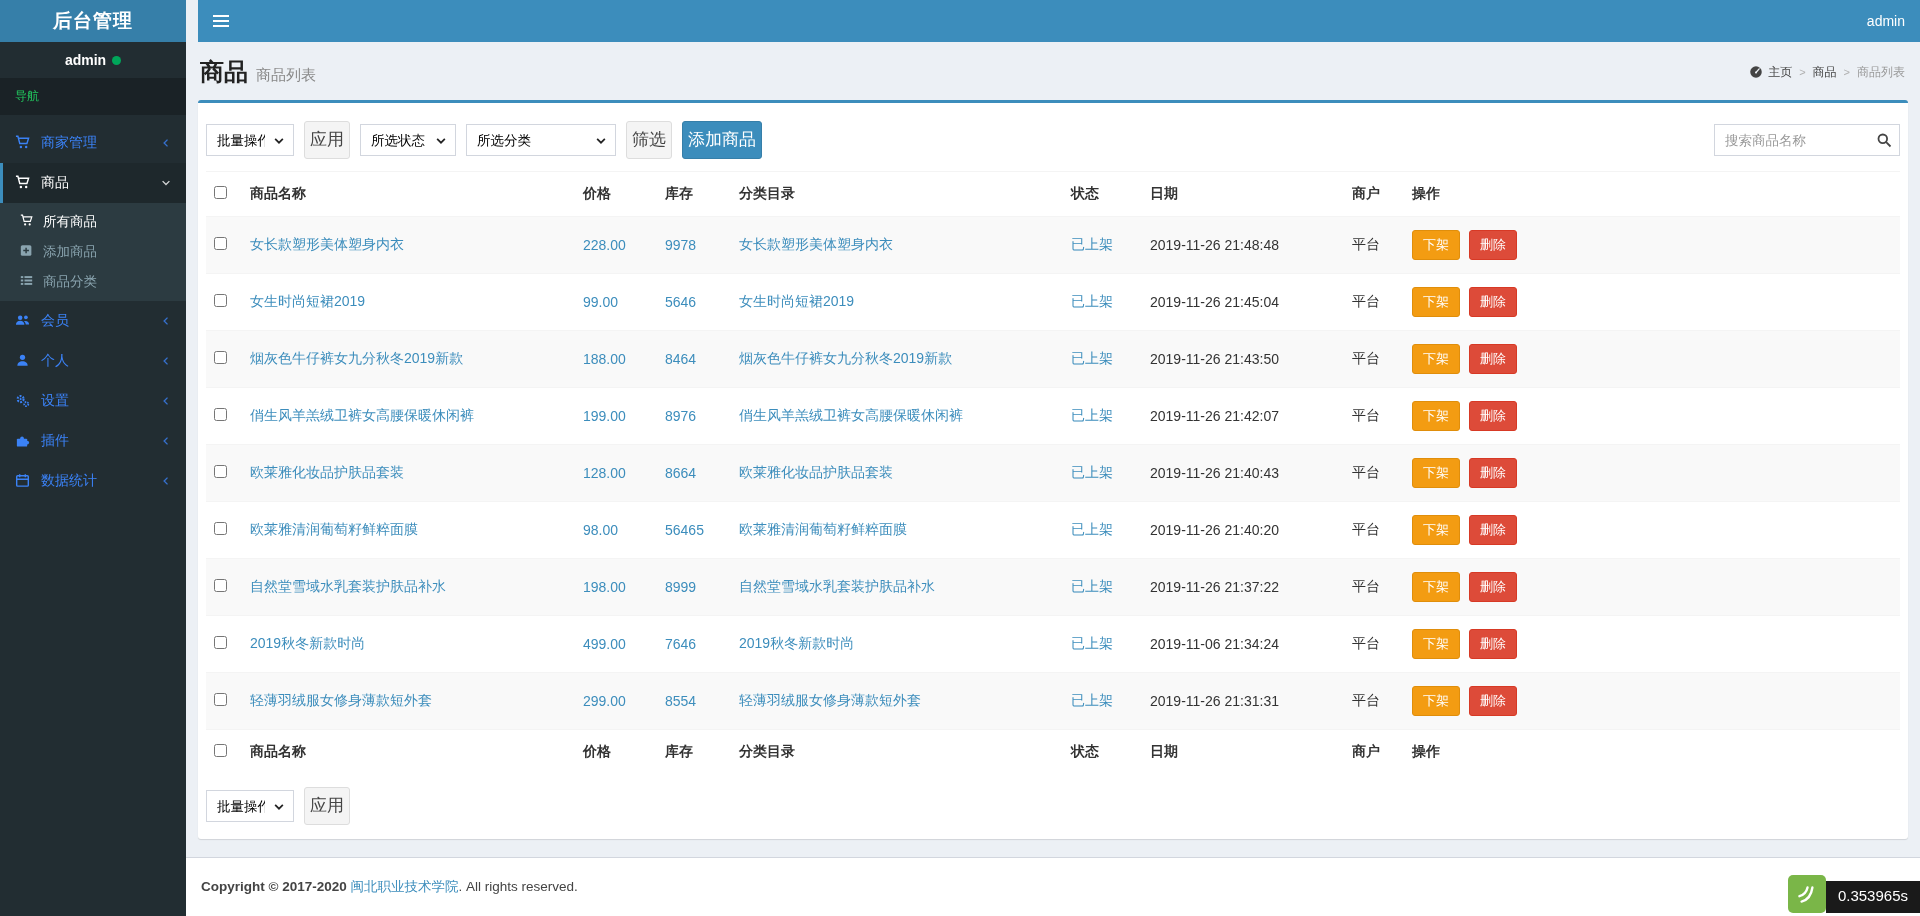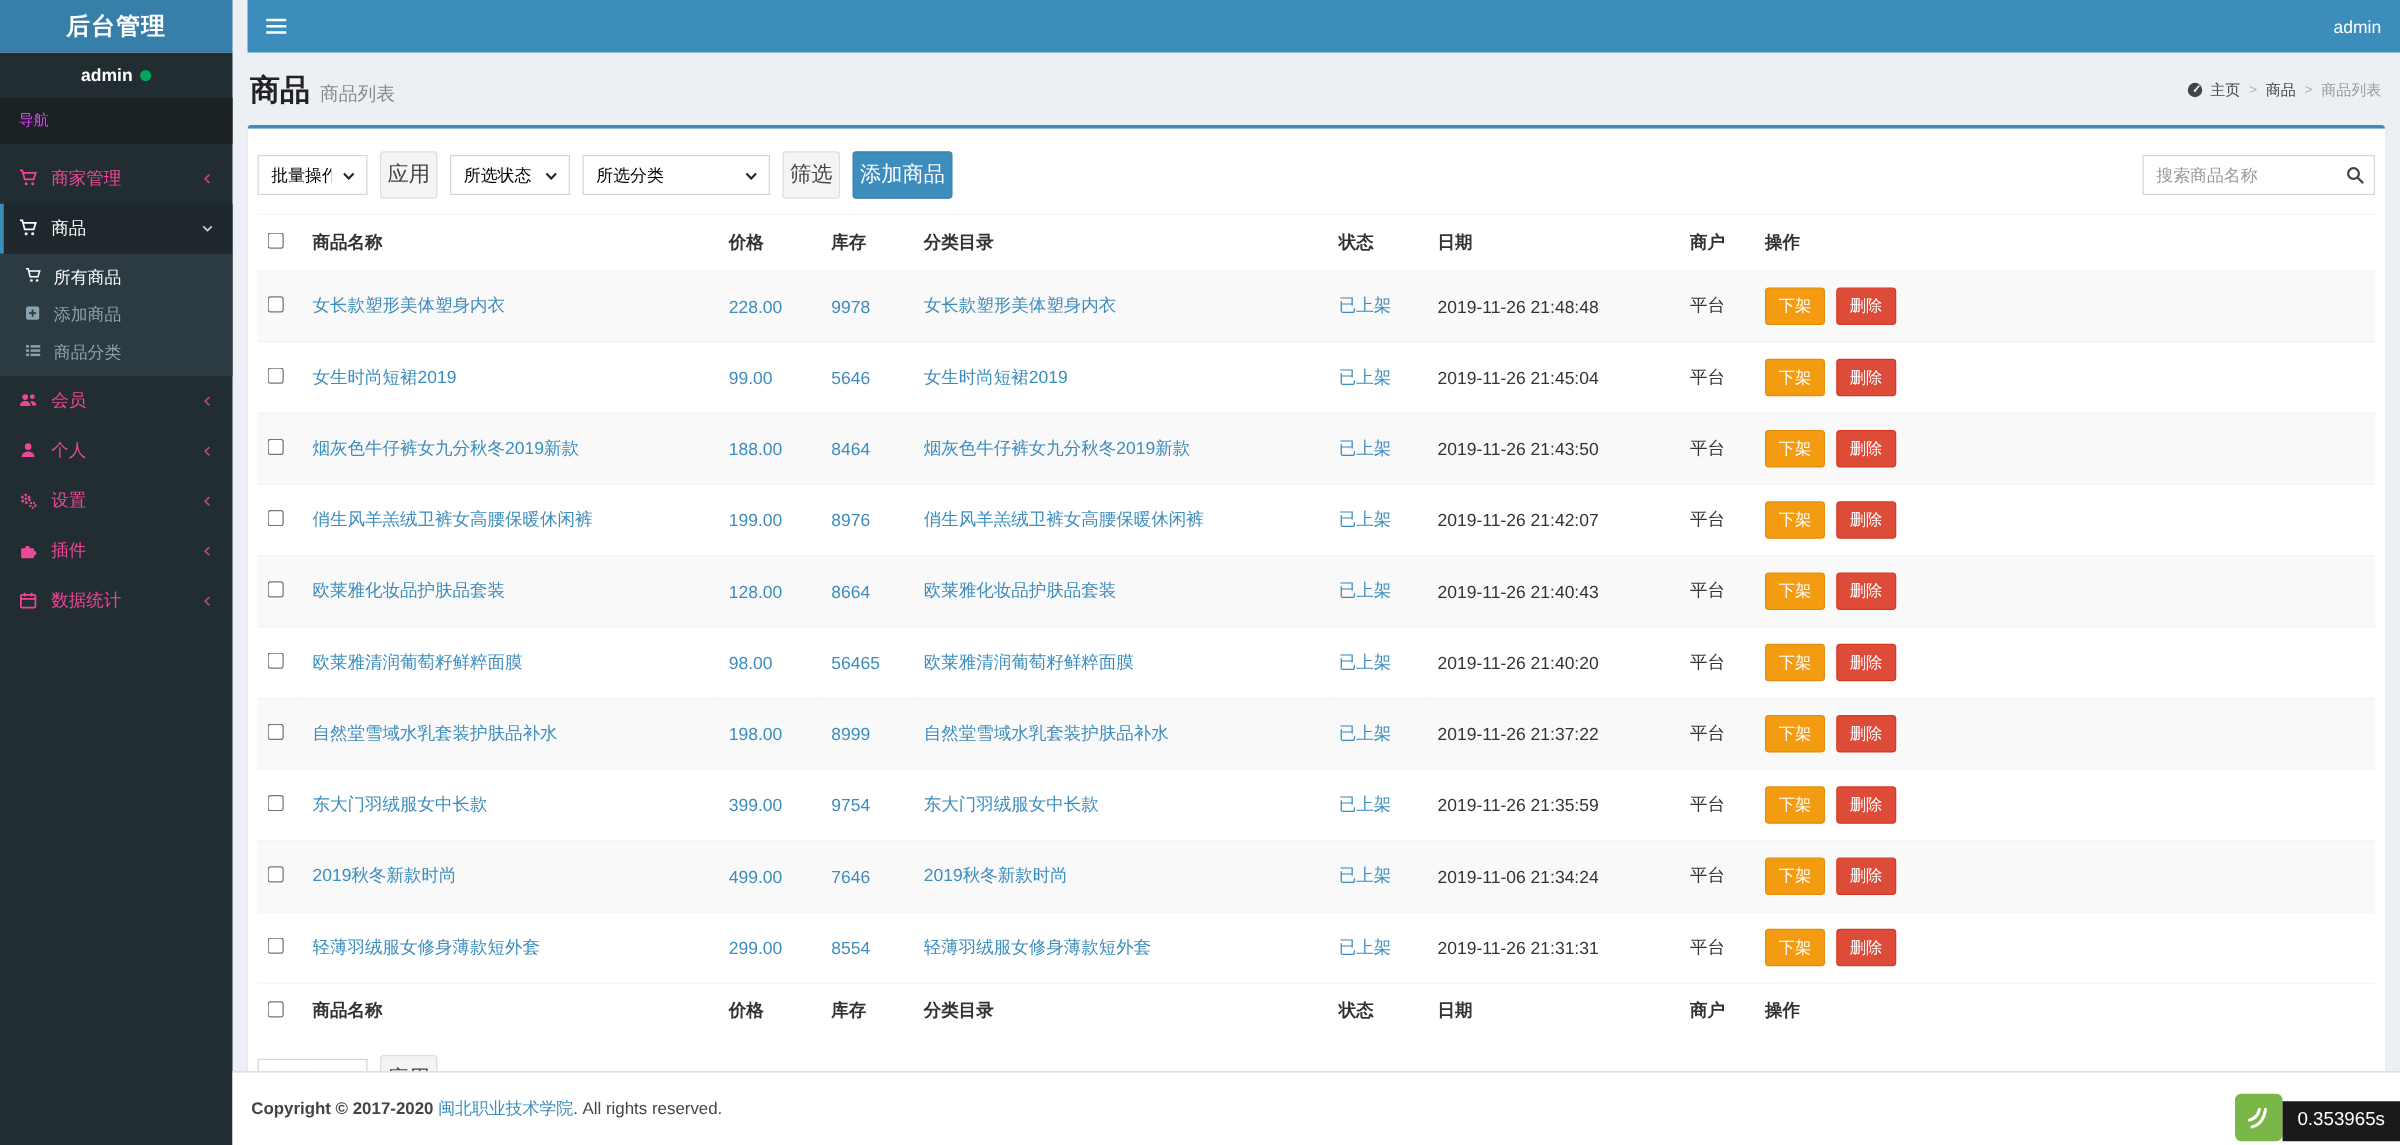--- a/index.html
+++ b/index.html
@@ -18,24 +18,24 @@
           display:flex; align-items:center; justify-content:center; letter-spacing:1px; }
   .navbar { flex:1; background:#3c8dbc; display:flex; align-items:stretch; justify-content:space-between; }
   .sidebar-toggle { width:46px; display:flex; flex-direction:column; justify-content:center; align-items:center; gap:3px; cursor:pointer; }
   .sidebar-toggle i { width:16px; height:2px; background:#fff; display:block; }
   .navbar-user { color:#fff; padding:0 15px; display:flex; align-items:center; font-size:14px; cursor:pointer; }
 
   
   .main-sidebar { position:absolute; top:42px; left:0; width:186px; height:874px; background:#222d32; z-index:20; }
   .user-panel { padding:10px; text-align:center; color:#fff; font-weight:bold; font-size:14px; }
   .status-dot { display:inline-block; width:9px; height:9px; border-radius:50%; background:#00a65a; margin-left:6px; }
-  .sidebar-header { padding:10px 15px; font-size:12px; color:#d946ef; background:#1a2226; }
+  .sidebar-header { padding:10px 15px; font-size:12px; color:#22c55e; background:#1a2226; }
   .sidebar-menu { list-style:none; margin:8px 0 0; padding:0; }
   .sidebar-menu > li > a {
-    display:flex; align-items:center; padding:11px 14px 11px 12px; color:#ec4899; font-size:14px;
+    display:flex; align-items:center; padding:11px 14px 11px 12px; color:#3b82f6; font-size:14px;
     border-left:3px solid transparent; cursor:pointer;
   }
   .sidebar-menu .mi { width:17px; height:16px; margin-right:9px; flex:0 0 17px; }
   .sidebar-menu .mi svg { width:15px; height:15px; }
   .sidebar-menu .chev { margin-left:auto; width:12px; height:12px; opacity:.8; }
   .sidebar-menu .chev svg { width:12px; height:12px; }
   li.treeview-active > a { color:#fff; background:#1e282c; border-left-color:#3c8dbc; }
   .treeview-menu { list-style:none; margin:0; padding:4px 0; background:#2c3b41; }
   .treeview-menu a { display:flex; align-items:center; padding:6px 5px 6px 20px; font-size:13.5px; color:#8aa4af; cursor:pointer; }
   .treeview-menu a.active { color:#fff; }
@@ -470,34 +470,20 @@
     <td><a class="lnk">自然堂雪域水乳套装护肤品补水</a></td>
     <td><a class="lnk">已上架</a></td>
     <td class="cell-plain">2019-11-26 21:37:22</td>
     <td class="cell-plain">平台</td>
     <td>
       <button class="btn-xs btn-warning">下架</button>
       <button class="btn-xs btn-danger">删除</button>
     </td>
   </tr>
 
-  <tr>
-    <td><input type="checkbox" style=""></td>
-    <td><a class="lnk">东大门羽绒服女中长款</a></td>
-    <td><a class="lnk">399.00</a></td>
-    <td><a class="lnk">9754</a></td>
-    <td><a class="lnk">东大门羽绒服女中长款</a></td>
-    <td><a class="lnk">已上架</a></td>
-    <td class="cell-plain">2019-11-26 21:35:59</td>
-    <td class="cell-plain">平台</td>
-    <td>
-      <button class="btn-xs btn-warning">下架</button>
-      <button class="btn-xs btn-danger">删除</button>
-    </td>
-  </tr>
 
   <tr>
     <td><input type="checkbox" style=""></td>
     <td><a class="lnk">2019秋冬新款时尚</a></td>
     <td><a class="lnk">499.00</a></td>
     <td><a class="lnk">7646</a></td>
     <td><a class="lnk">2019秋冬新款时尚</a></td>
     <td><a class="lnk">已上架</a></td>
     <td class="cell-plain">2019-11-06 21:34:24</td>
     <td class="cell-plain">平台</td>

